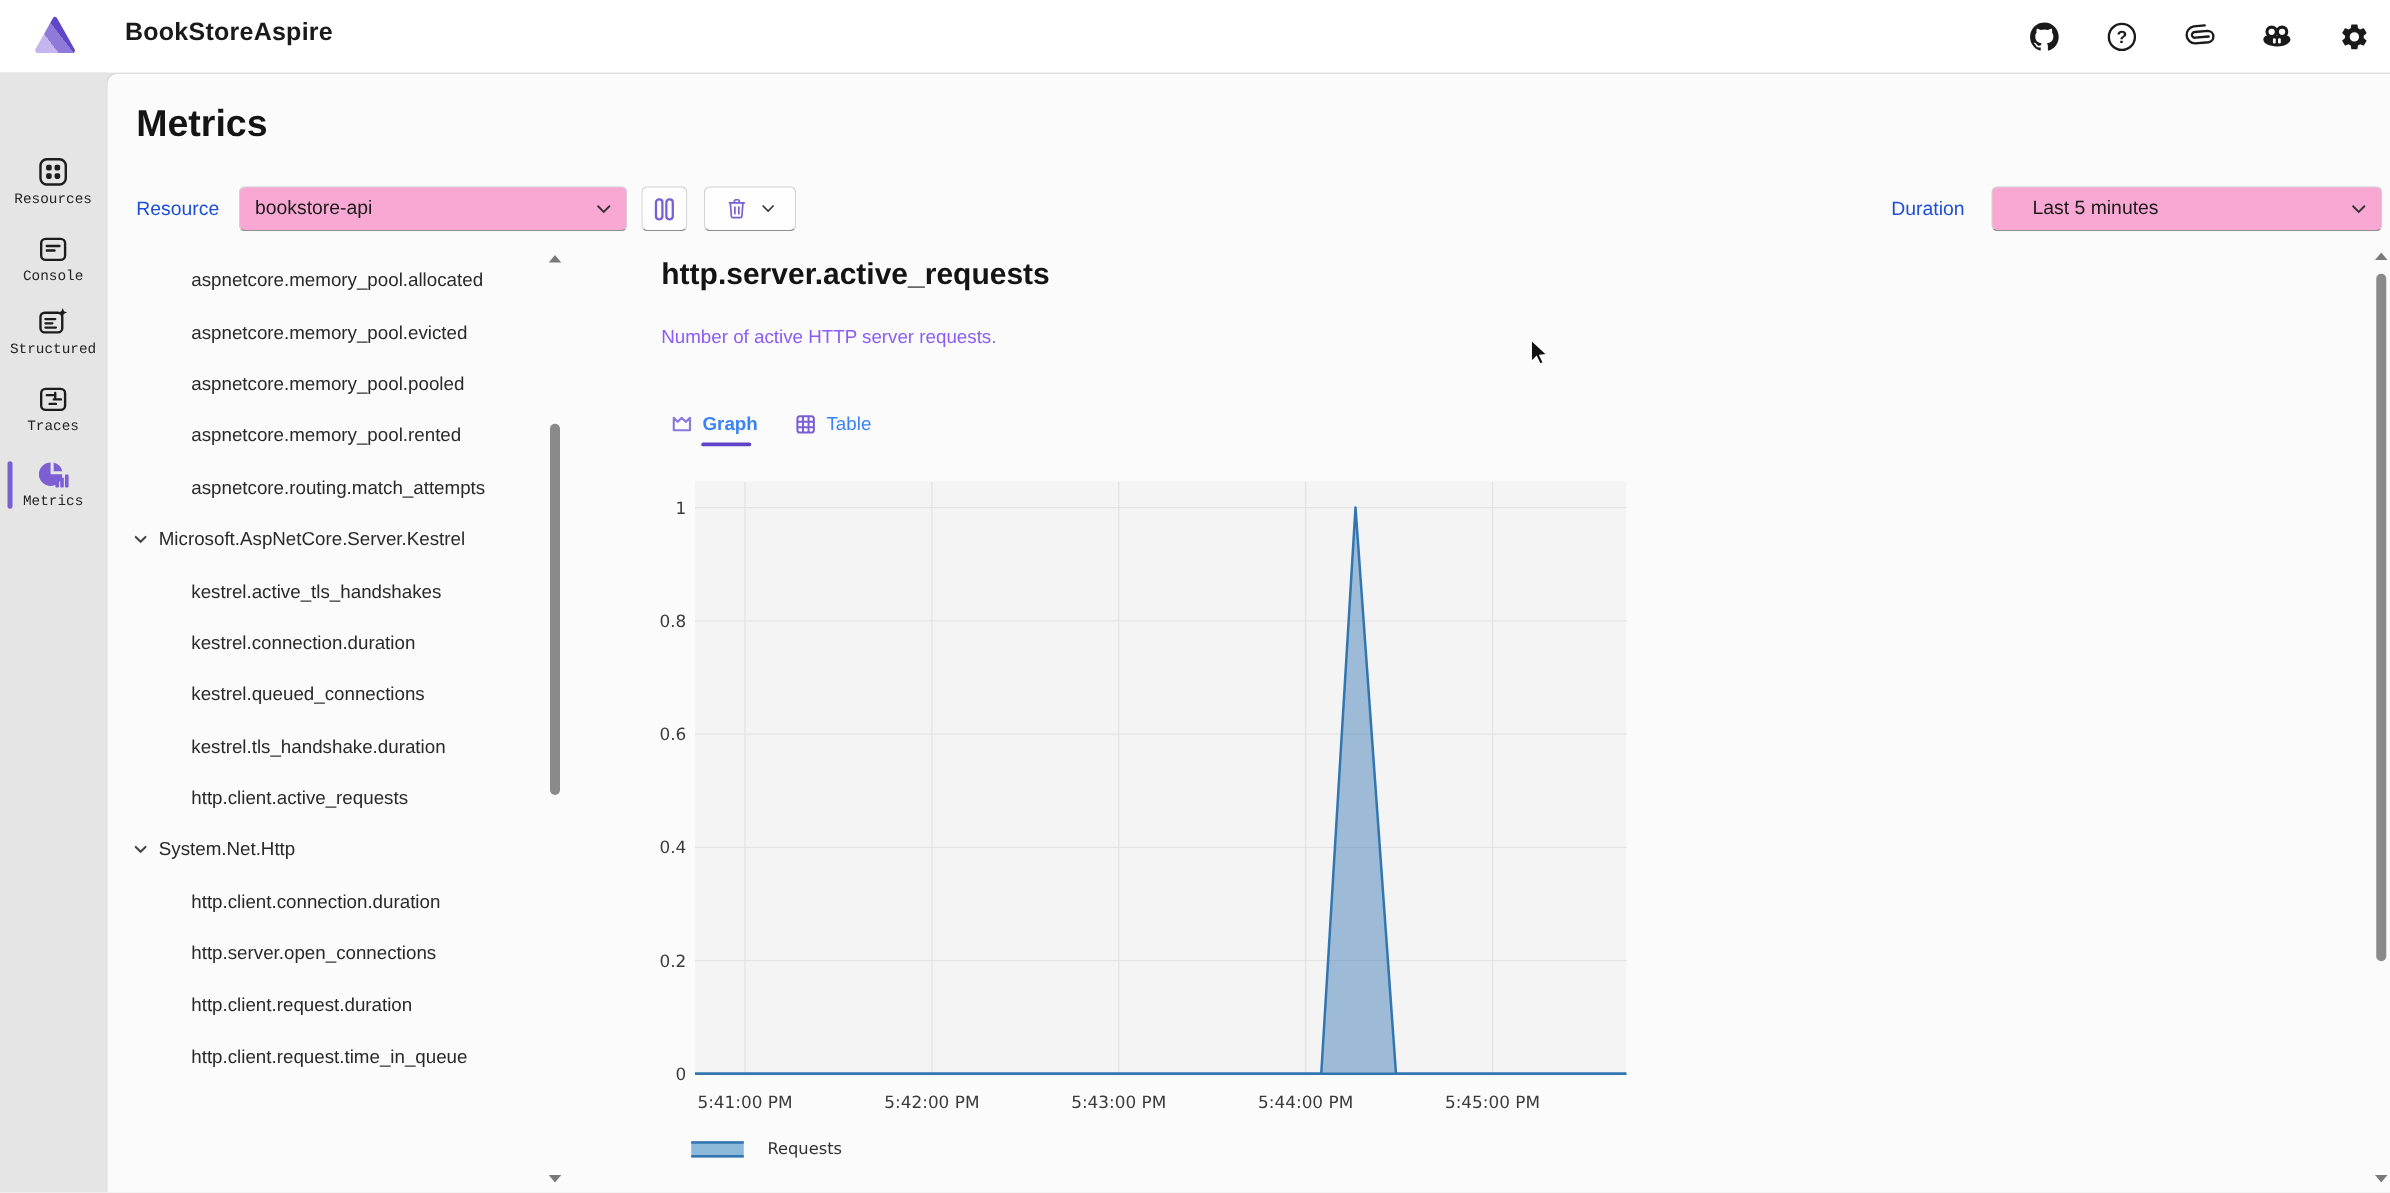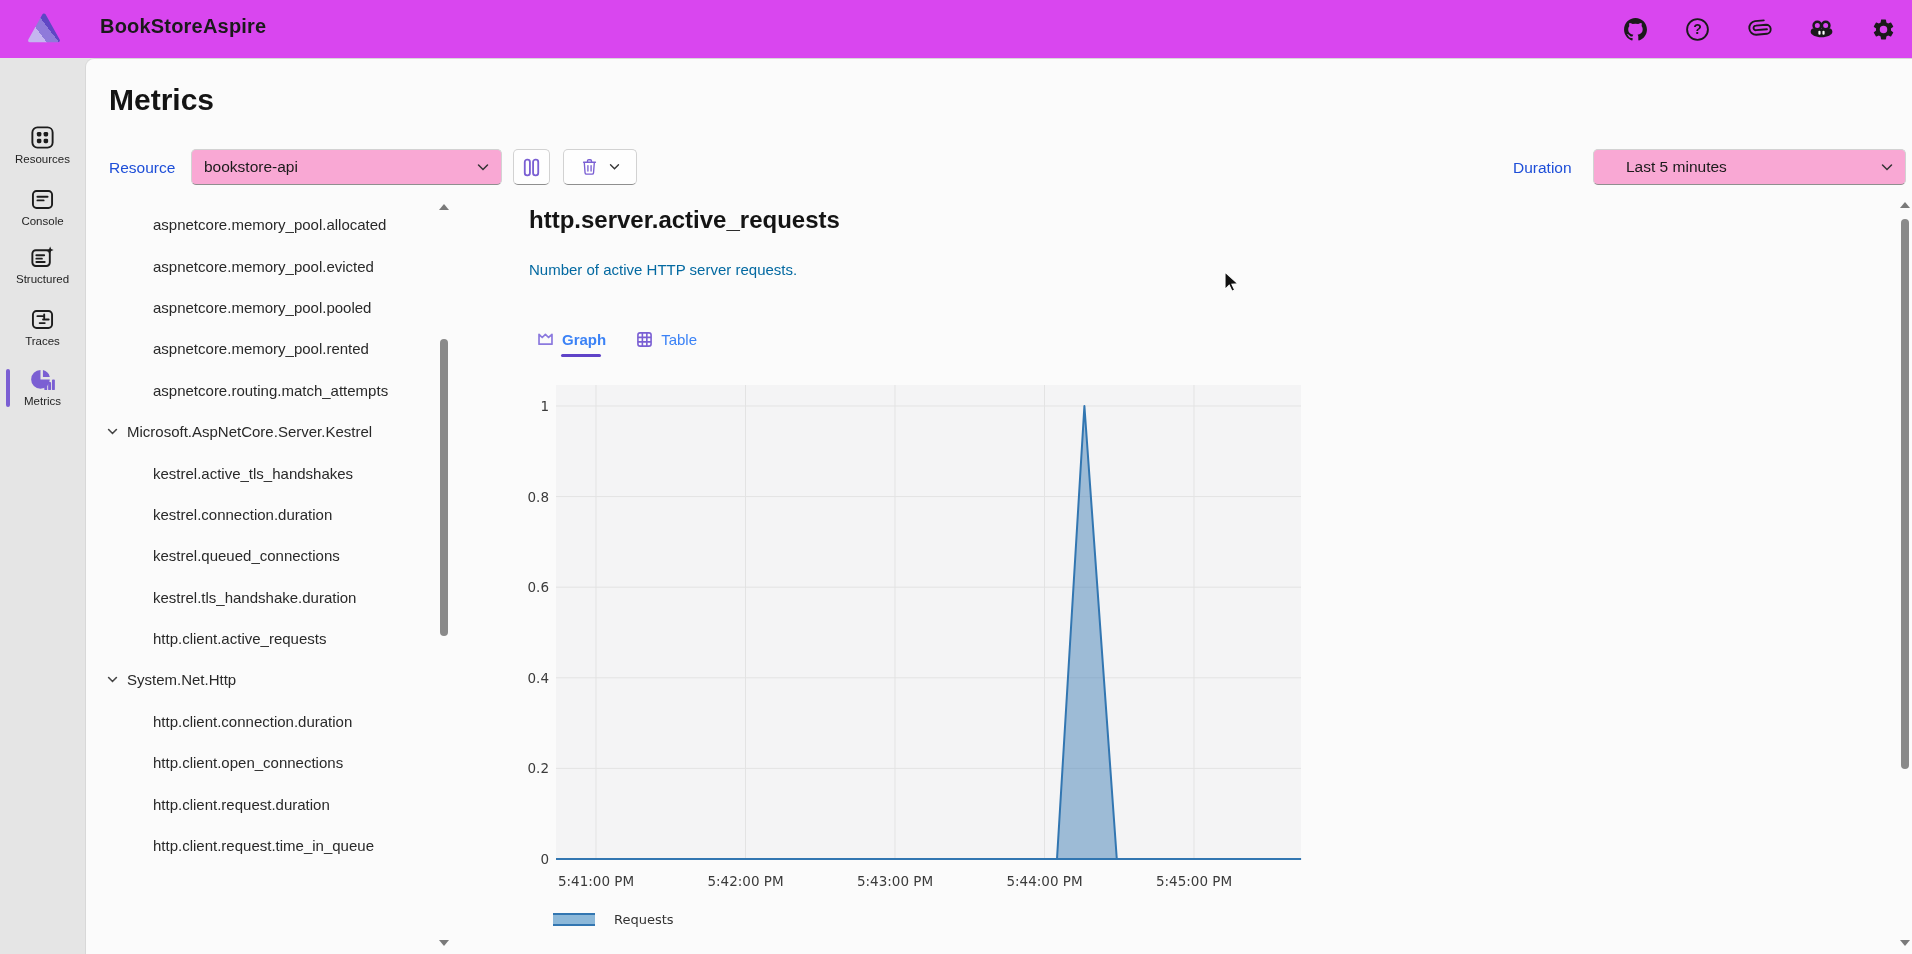--- a/index.html
+++ b/index.html
@@ -1,27 +1,27 @@
 <!DOCTYPE html>
 <html><head>
 <meta charset="utf-8">
 <style>
   * { margin:0; padding:0; box-sizing:border-box; }
   html,body { width:1912px; height:954px; overflow:hidden; }
   body { font-family:"Liberation Sans", sans-serif; background:#e5e5e5; color:#1f1f1f; position:relative; }
 
   
-  .topbar { position:absolute; left:0; top:0; width:1912px; height:58px; background:#d946ef; }
+  .topbar { position:absolute; left:0; top:0; width:1912px; height:58px; background:#ffffff; }
   .logo { position:absolute; left:26px; top:11px; width:36px; height:36px; }
   .app-title { position:absolute; left:100px; top:15px; font-size:20px; font-weight:600; color:#1a1a1a; letter-spacing:.2px; }
   .topbar-icons { position:absolute; right:16px; top:17px; display:flex; gap:37px; align-items:center; }
   .topbar-icons .tico { width:25px; height:25px; display:flex; align-items:center; justify-content:center; cursor:pointer; }
 
   
-  .sidebar { position:absolute; left:0; top:58px; width:85px; bottom:0; background:#e5e5e5; }
+  .sidebar { position:absolute; left:0; top:58px; width:85px; bottom:0; background:#e5e5e5;font-family:Liberation Mono, monospace; }
   .side-item { position:absolute; left:0; width:85px; display:flex; flex-direction:column; align-items:center; gap:2px; cursor:pointer; }
   .side-item .sico { width:27px; height:27px; }
   .side-item .slabel { font-size:11.5px; color:#242424; }
   .active-bar { position:absolute; left:6px; top:311px; width:4px; height:38px; border-radius:3px; background:#7b5fd3; }
 
   
   .main { position:absolute; left:85px; top:58px; right:0; bottom:0; background:#fbfbfb;
           border-top:1px solid #d8d8d8; border-left:1px solid #d8d8d8; border-top-left-radius:9px; }
   .page-title { position:absolute; left:23px; top:24px; font-size:30px; font-weight:700; color:#141414; }
 
@@ -42,21 +42,21 @@
 
   
   .sb-track { position:absolute; width:10px; }
   .sb-thumb { position:absolute; width:8px; border-radius:4px; background:#8a8a8a; }
   .sb-arrow { position:absolute; width:0; height:0; border-left:5px solid transparent; border-right:5px solid transparent; }
   .sb-arrow.up { border-bottom:6px solid #7a7a7a; }
   .sb-arrow.down { border-top:6px solid #7a7a7a; }
 
   
   .chart-title { position:absolute; left:443px; top:147px; font-size:24px; font-weight:700; color:#141414; }
-  .chart-desc { position:absolute; left:443px; top:202px; font-size:15px; color:#0369a1; }
+  .chart-desc { position:absolute; left:443px; top:202px; font-size:15px; color:#8b5cf6; }
   .tabs { position:absolute; left:451px; top:272px; display:flex; gap:30px; align-items:center; }
   .tab { display:flex; align-items:center; gap:8px; cursor:pointer; font-size:15px; color:#3b82f6; position:relative; padding-bottom:6px; }
   .tab.active { font-weight:700; }
   .tab .underline { position:absolute; left:24px; bottom:-3px; height:3.5px; width:40px; border-radius:2px; background:#5f43c8; }
 
   .chart-svg { position:absolute; left:435px; top:326px; }
   .legend { position:absolute; left:467px; top:853px; display:flex; align-items:center; gap:19px; }
   .legend .swatch { width:42px; height:13px; background:#8cb8d9; border-top:2.5px solid #3276b1; border-bottom:2.5px solid #3276b1; }
   .legend .ltext { font-family:"DejaVu Sans", sans-serif; font-size:13px; color:#333; }
 
@@ -241,21 +241,21 @@
           <svg width="13" height="13" viewBox="0 0 12 12">
             <path d="M2.4 4.2 6 7.8 9.6 4.2" fill="none" stroke="#444" stroke-width="1.5" stroke-linecap="round"></path>
           </svg>
         </span>
         <span>System.Net.Http</span>
       </div>
       <div class="tree-row metric">
         <span>http.client.connection.duration</span>
       </div>
       <div class="tree-row metric">
-        <span>http.client.open_connections</span>
+        <span>http.server.open_connections</span>
       </div>
       <div class="tree-row metric">
         <span>http.client.request.duration</span>
       </div>
       <div class="tree-row metric">
         <span>http.client.request.time_in_queue</span>
       </div>
     </div>
 
   <div class="sb-track" style="left:353px; top:140px; bottom:0;">

